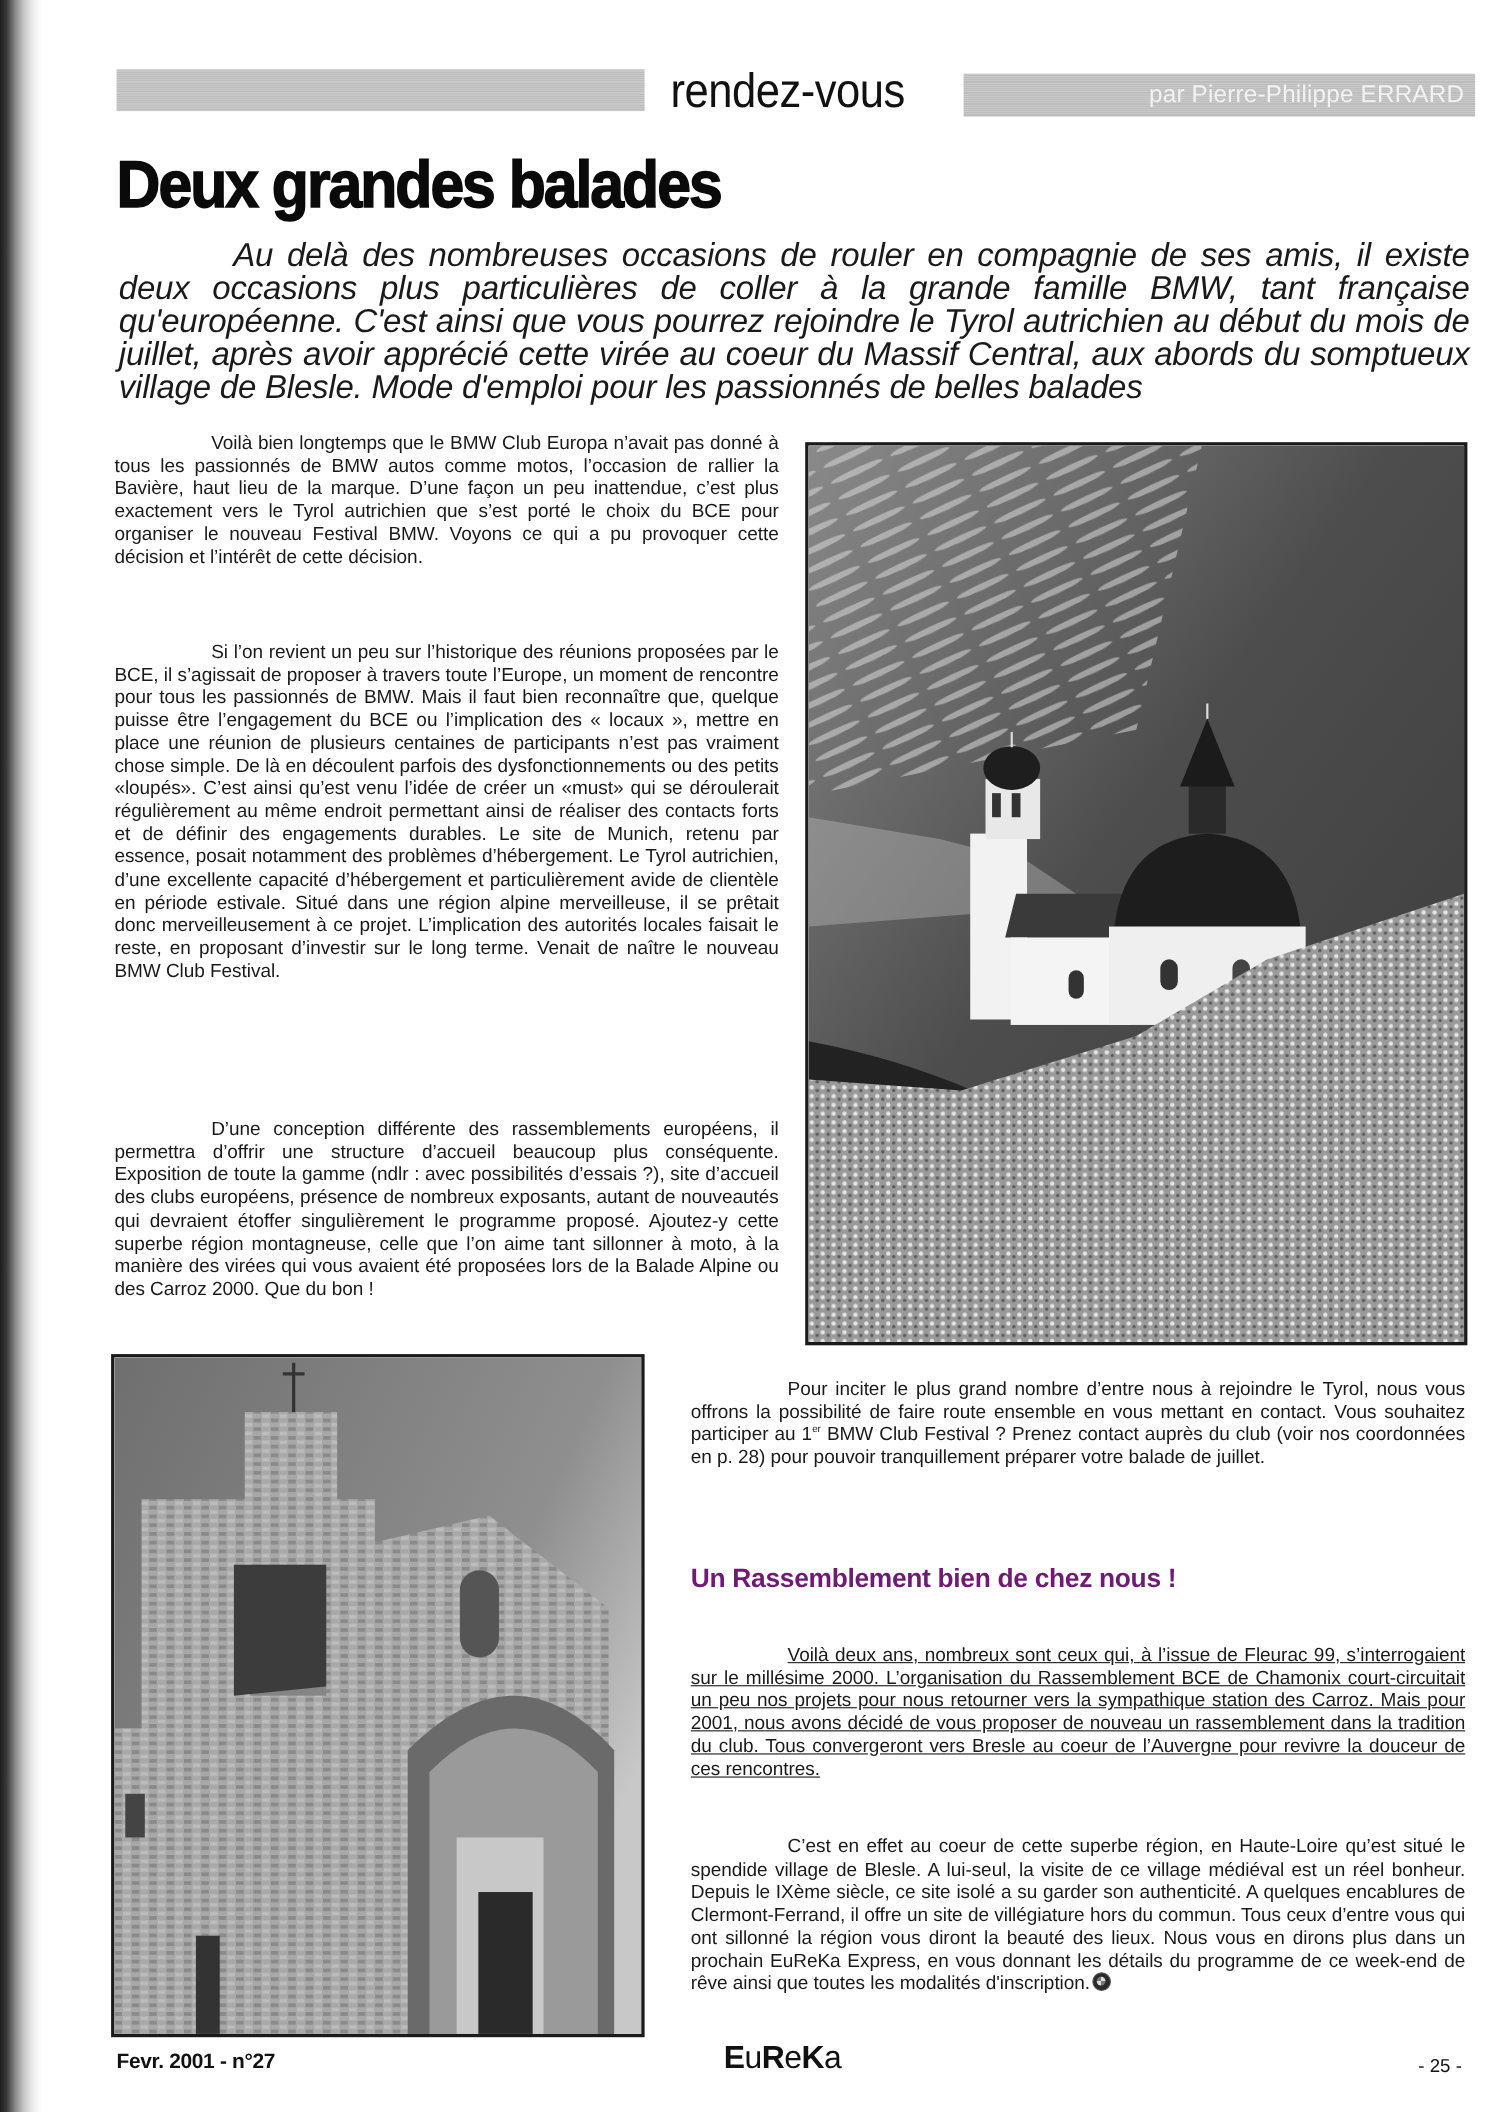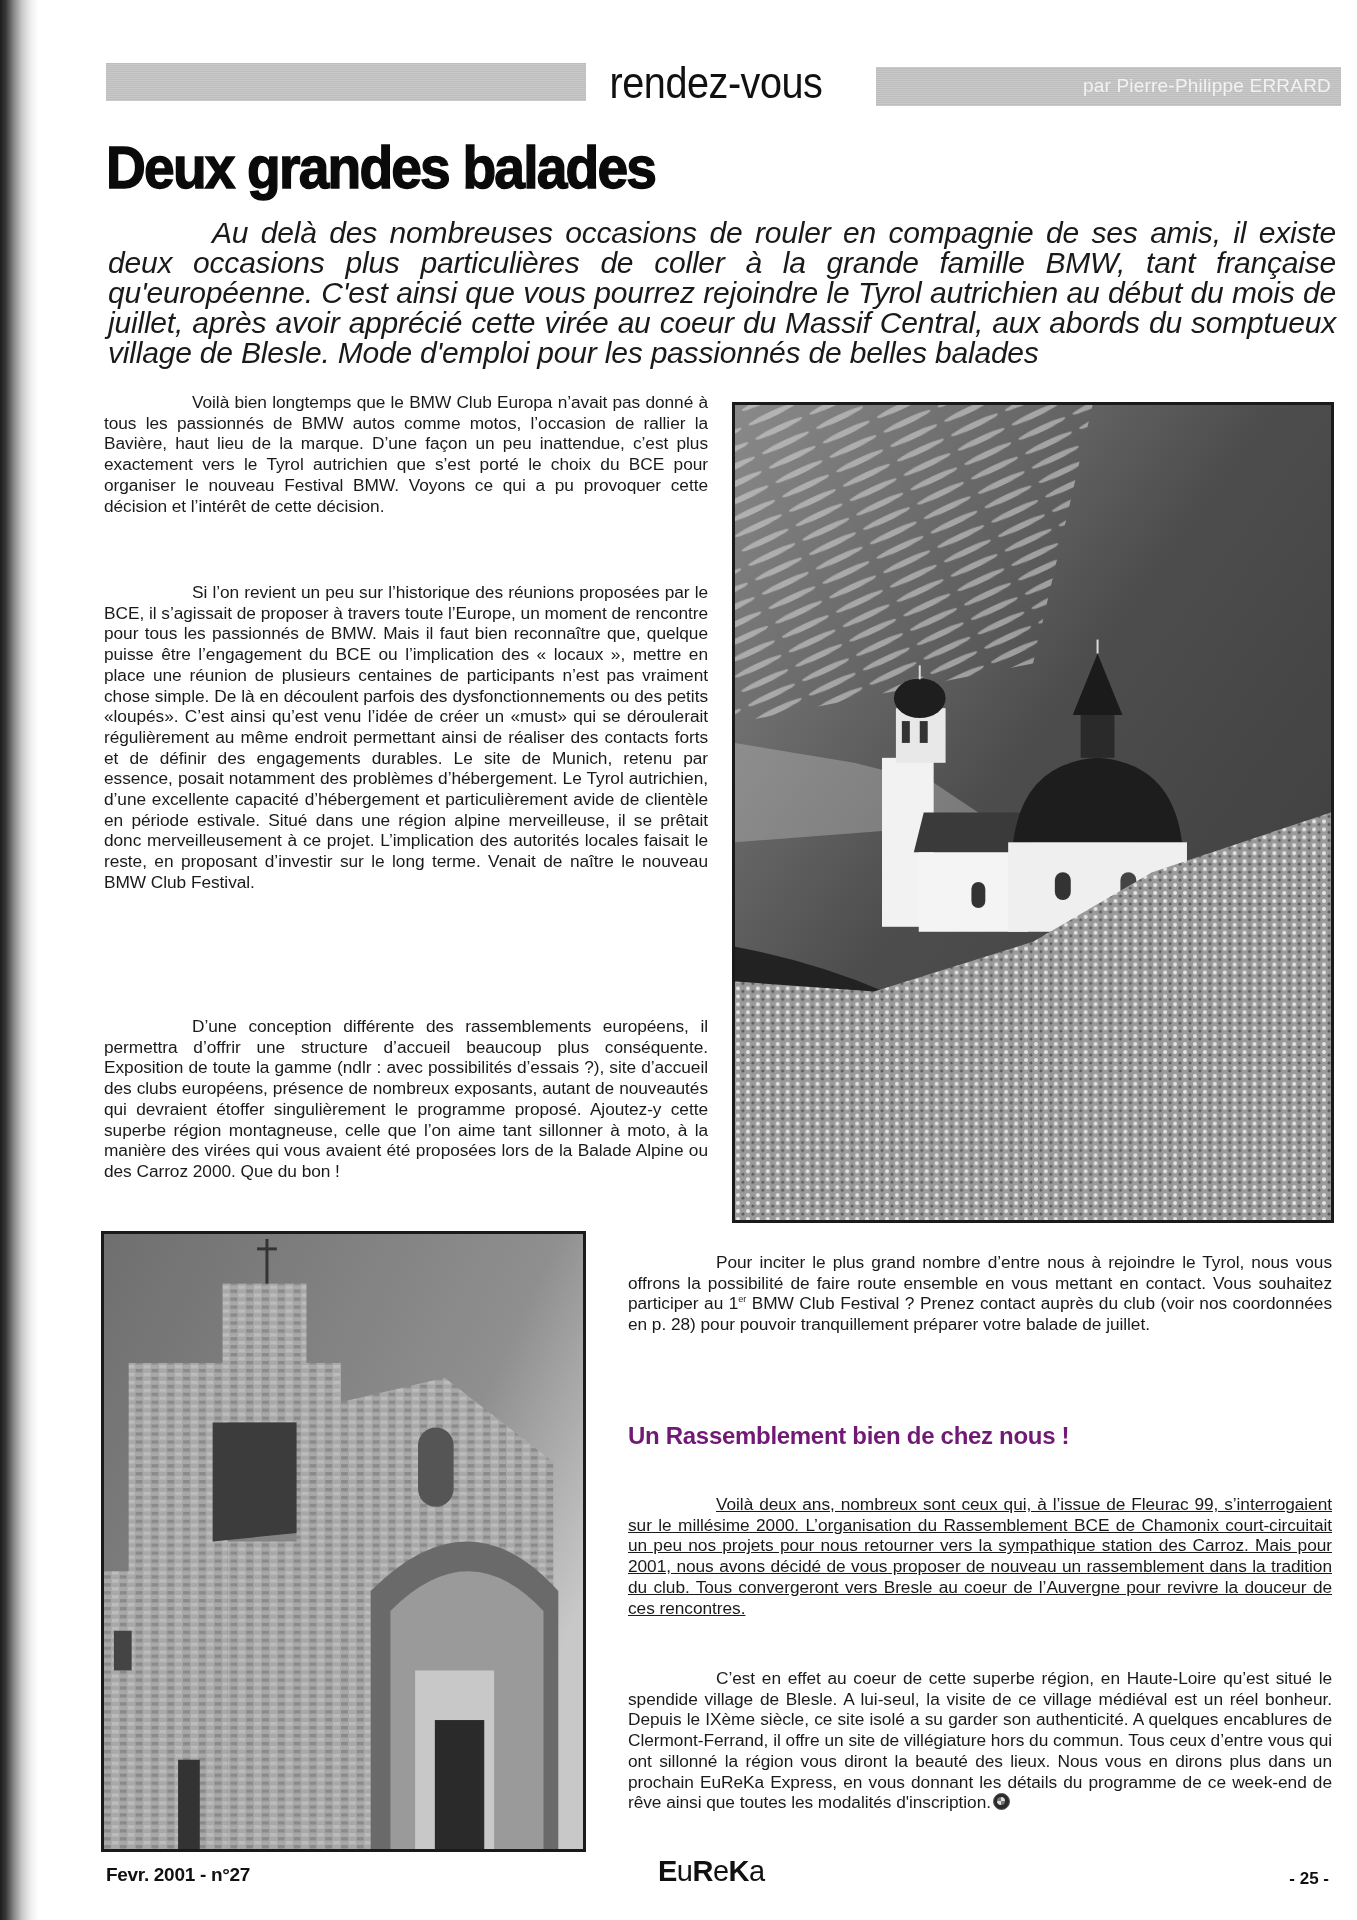--- a/index.html
+++ b/index.html
@@ -18,21 +18,21 @@
         repeating-linear-gradient(0deg, #c9c9c9 0px, #c9c9c9 1px, #bdbdbd 1px, #bdbdbd 2px);
     }
     .rubric-left { left: 106px; top: 63px; width: 480px; height: 38px; }
     .rubric-right { left: 876px; top: 67px; width: 465px; height: 39px; }
     .rubric-label {
       position: absolute; left: 590px; top: 58px; width: 280px; text-align: center;
       font-size: 44px; line-height: 50px; letter-spacing: -0.5px; color: #111;
       transform: scaleX(0.9); transform-origin: left center;
     }
     .byline {
-      position: absolute; right: 26px; top: 72px; font-size: 19px; line-height: 28px;
+      position: absolute; right: 26px; top: 72px; font-size: 22px; line-height: 28px;
       color: #f2f2f2; letter-spacing: 0.2px;
     }
 
     .page-title {
       position: absolute; left: 106px; top: 128px;
       font-size: 60px; line-height: 80px; font-weight: 900; color: #0a0a0a;
       letter-spacing: -2px; transform: scaleX(0.92); transform-origin: left center;
       -webkit-text-stroke: 1.4px #0a0a0a;
     }
 
@@ -86,21 +86,21 @@
       position: absolute; left: 106px; top: 1860px; font-size: 19px; font-weight: bold;
       line-height: 30px; color: #111; letter-spacing: -0.3px; text-align: right;
     }
     .footer-logo {
       position: absolute; left: 658px; top: 1853px; font-size: 29px; line-height: 36px;
       letter-spacing: -0.5px; color: #111;
     }
     .footer-logo .b { font-weight: 900; }
     .footer-logo .n { font-weight: normal; }
     .footer-page {
-      position: absolute; right: 28px; top: 1866px; font-size: 17px; font-weight: bold;
+      position: absolute; right: 28px; top: 1866px; font-size: 17px; font-weight: normal;
       line-height: 26px; color: #111;
     }
   </style>
 </head>
 <body>
 
 <div class="binding"></div>
 
 <div class="rubric-bar rubric-left"></div>
 <div class="rubric-label">rendez-vous</div>

